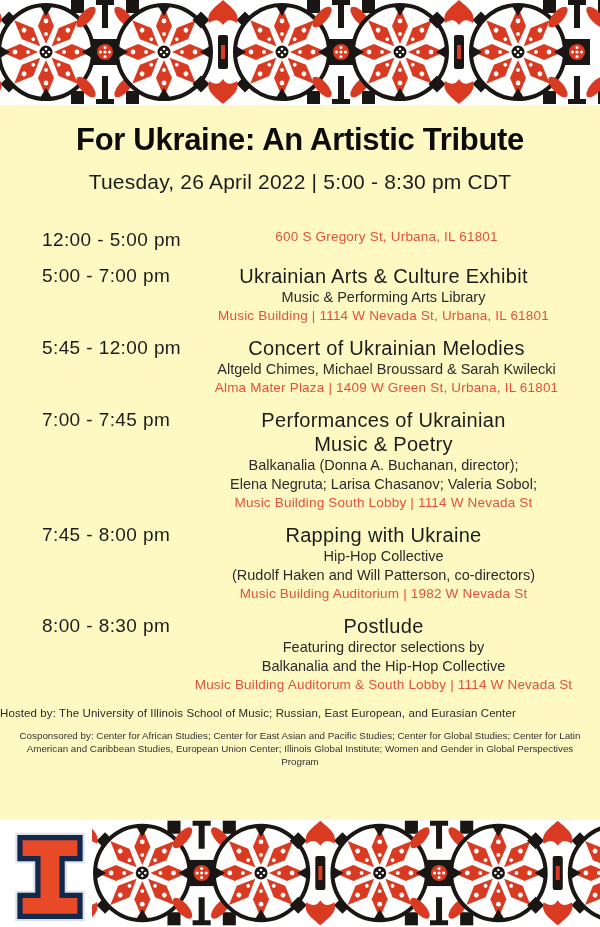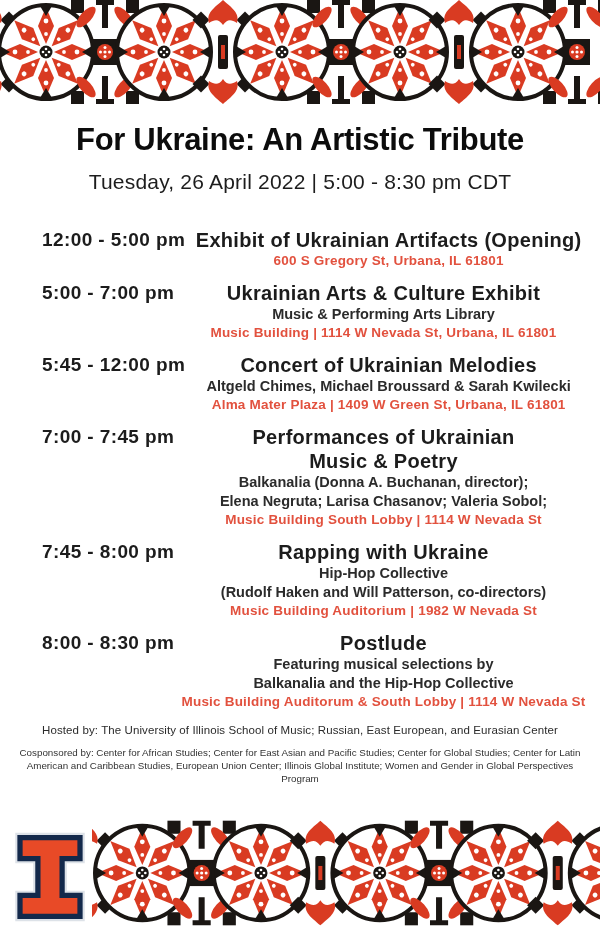--- a/index.html
+++ b/index.html
@@ -1,20 +1,20 @@
 <!DOCTYPE html>
 <html><head>
 <meta charset="utf-8">
 <style>
   html,body{margin:0;padding:0;background:#888;}
   .poster{
     position:relative;
     width:600px;height:927px;
     margin:0 auto;
-    background:#ffffff;
+    background:#fef9c3;
     overflow:hidden;
     font-family:"Liberation Sans", sans-serif;
     color:#222;
   }
   
   .border-top{display:block;width:600px;height:105px;}
   .bottom-band{
     position:absolute;left:0;bottom:0;width:600px;height:107px;
     display:flex;align-items:flex-end;background:#fff;
   }
@@ -25,37 +25,37 @@
   .header{padding-top:16px;text-align:center;}
   .title{
     font-size:31px;font-weight:800;line-height:38px;color:#0c0c0c;
     letter-spacing:-0.3px;
   }
   .subtitle{
     margin-top:10px;font-size:21px;line-height:26px;color:#1d1d1d;
     font-weight:400;letter-spacing:0.2px;
   }
   
-  .schedule{margin-top:33px;font-weight:bold;}
+  .schedule{margin-top:33px;}
   .row{display:flex;margin-bottom:12px;}
   .time{
     flex:0 0 175px;box-sizing:border-box;padding-left:42px;
     font-size:19px;line-height:24px;color:#1c1c1c;letter-spacing:0.4px;
     white-space:nowrap;
   }
   .info{flex:1 1 auto;text-align:center;padding-right:8px;}
   .etitle{
     font-size:20px;line-height:24px;color:#1c1c1c;letter-spacing:0.3px;
     white-space:pre-line;
   }
   .edetail{font-size:14.5px;line-height:19px;color:#2b2b2b;}
   .venue{font-size:13.5px;line-height:17px;color:#e2513e;letter-spacing:0.2px;}
   
   .hosted{
-    margin-top:10px;text-align:center;font-size:11.5px;line-height:16px;
+    margin-top:10px;text-align:left;font-size:11.5px;line-height:16px;
     color:#2b2b2b;letter-spacing:0.1px;
   }
   .cosponsored{
     margin:8px auto 4px;max-width:568px;text-align:center;
     font-size:9.8px;line-height:13px;color:#333;
   }
 </style>
 </head>
 <body>
 
@@ -136,21 +136,20 @@
   <div class="header">
     <div class="title">For Ukraine: An Artistic Tribute</div>
     <div class="subtitle">Tuesday, 26 April 2022 | 5:00 - 8:30 pm CDT</div>
   </div>
 
   <div class="schedule">
 
     <div class="row">
       <div class="time">12:00 - 5:00 pm</div>
       <div class="info">
-        <div class="etitle">Exhibit of Ukrainian Artifacts (Opening)</div>
         <div class="venue">600 S Gregory St, Urbana, IL 61801</div>
       </div>
     </div>
 
     <div class="row">
       <div class="time">5:00 - 7:00 pm</div>
       <div class="info">
         <div class="etitle">Ukrainian Arts &amp; Culture Exhibit</div>
         <div class="edetail">Music &amp; Performing Arts Library</div>
         <div class="venue">Music Building | 1114 W Nevada St, Urbana, IL 61801</div>
@@ -184,21 +183,21 @@
         <div class="edetail">Hip-Hop Collective</div>
         <div class="edetail">(Rudolf Haken and Will Patterson, co-directors)</div>
         <div class="venue">Music Building Auditorium | 1982 W Nevada St</div>
       </div>
     </div>
 
     <div class="row">
       <div class="time">8:00 - 8:30 pm</div>
       <div class="info">
         <div class="etitle">Postlude</div>
-        <div class="edetail">Featuring musical selections by</div>
+        <div class="edetail">Featuring director selections by</div>
         <div class="edetail">Balkanalia and the Hip-Hop Collective</div>
         <div class="venue">Music Building Auditorum &amp; South Lobby | 1114 W Nevada St</div>
       </div>
     </div>
 
   </div>
 
   <div class="hosted">Hosted by: The University of Illinois School of Music; Russian, East European, and Eurasian Center</div>
   <div class="cosponsored">Cosponsored by: Center for African Studies; Center for East Asian and Pacific Studies; Center for Global Studies; Center for Latin American and Caribbean Studies, European Union Center; Illinois Global Institute; Women and Gender in Global Perspectives Program</div>
 

